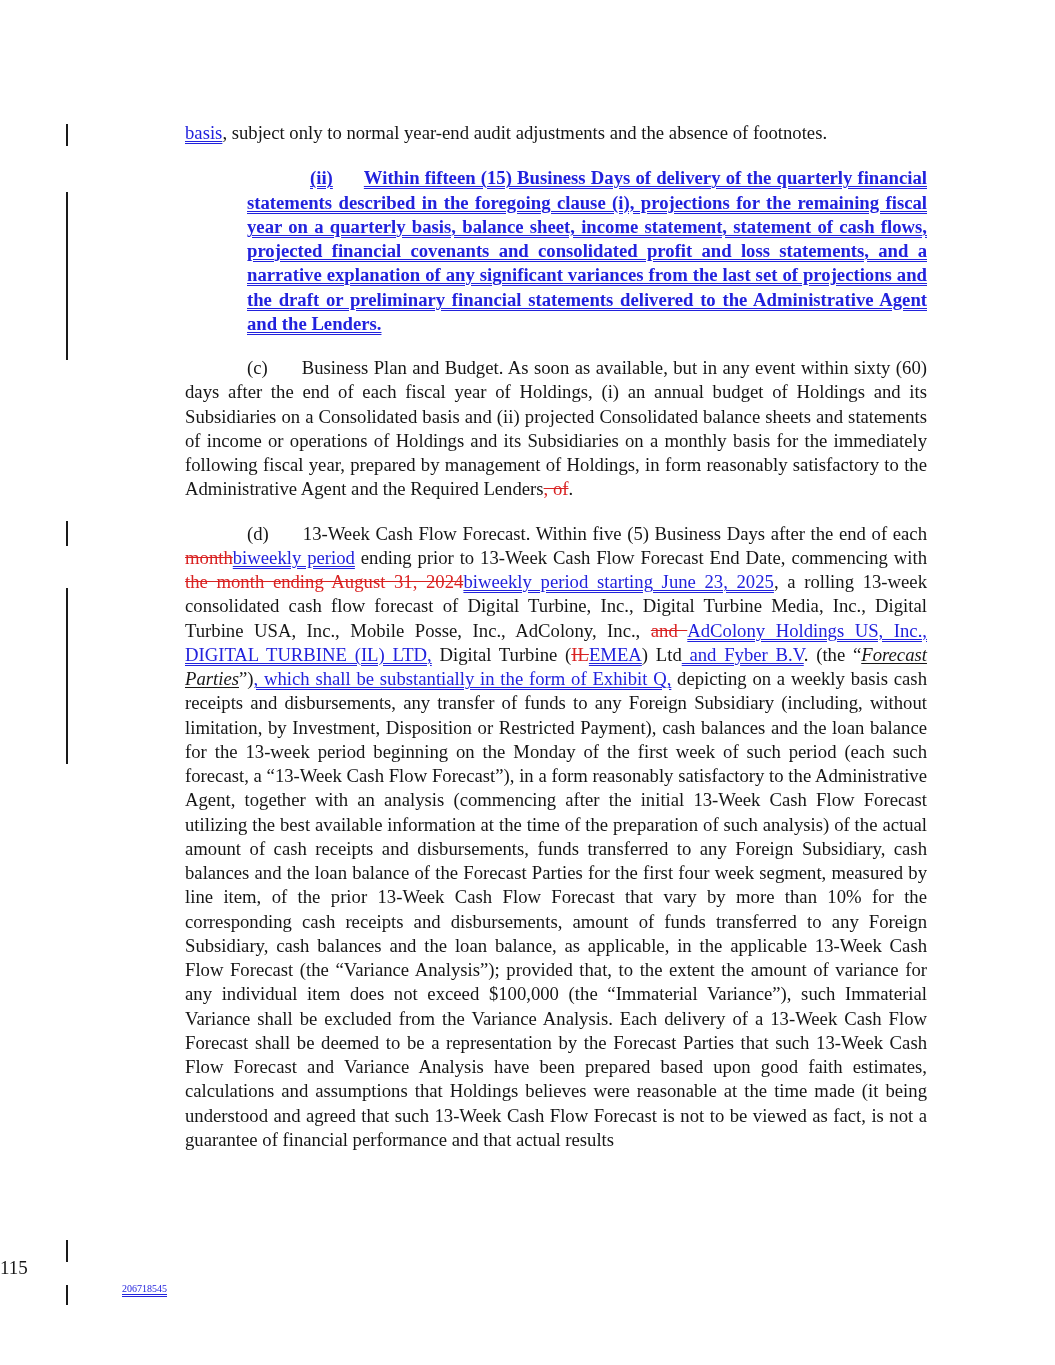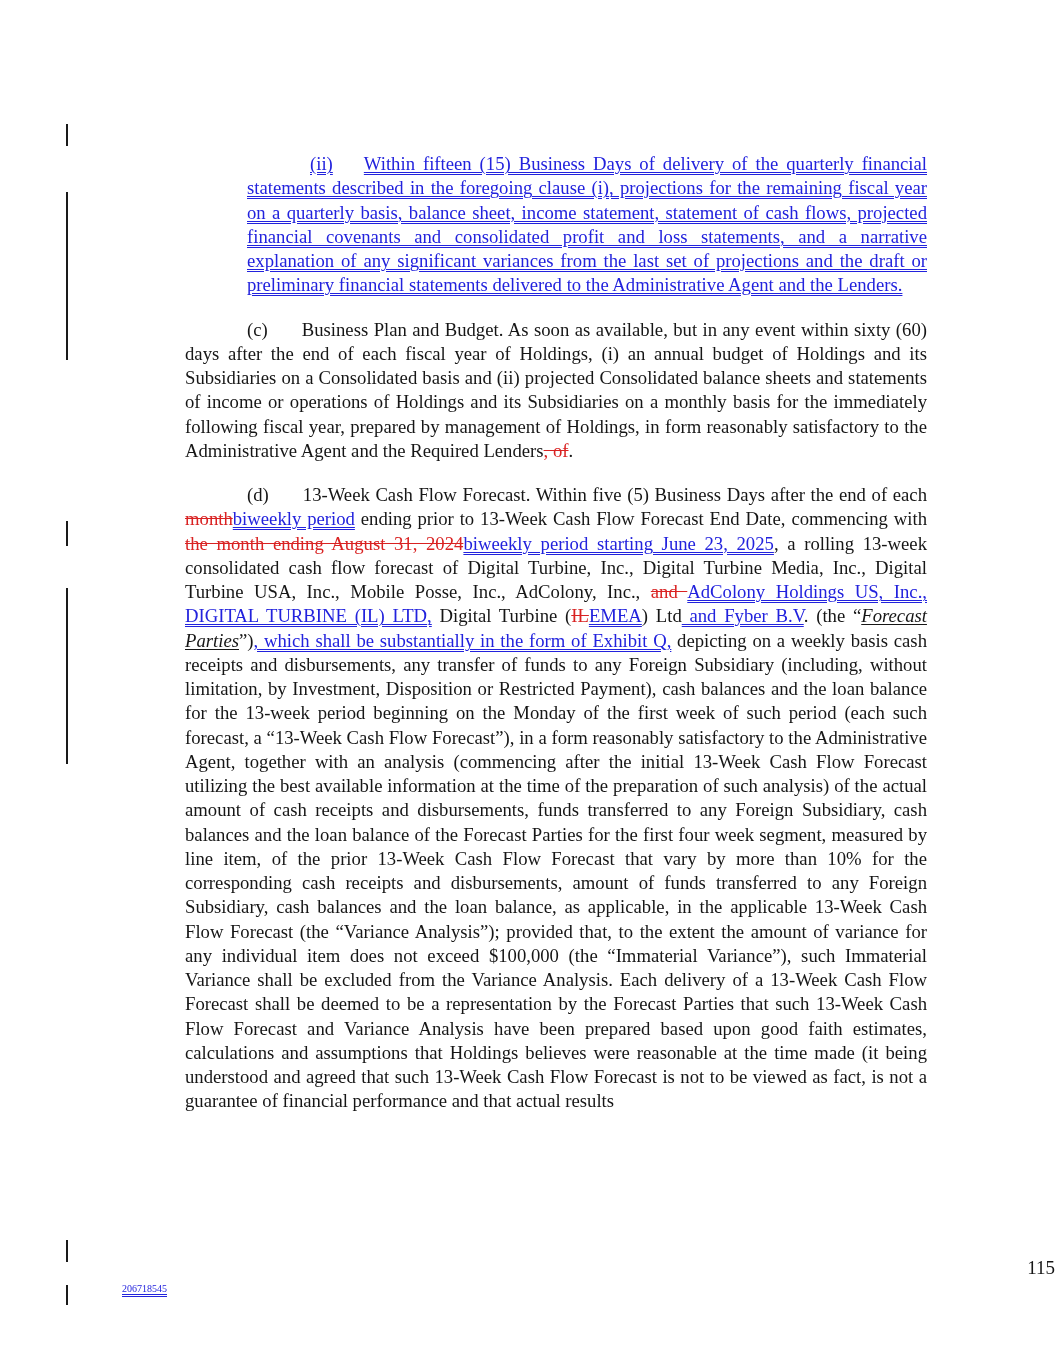--- a/index.html
+++ b/index.html
@@ -18,21 +18,21 @@
     color:var(--text);
     overflow:hidden;
   }
   .content{
     position:absolute;left:185px;top:121px;width:742px;
     font-size:18.7px;line-height:24.25px;
     text-align:justify;
   }
   .para{margin:0;padding:0;}
   .p-cont{margin:0;}
-  .p-ii{margin:31px 0 0 62px;text-indent:63px;}
+  .p-ii{margin:21px 0 0 62px;text-indent:63px;font-weight:bold;}
   .p-ind{margin:20px 0 0 0;text-indent:62px;}
   .r-n{}
   .r-ins{
     color:var(--ins);
     text-decoration:underline;
     text-decoration-style:double;
     text-decoration-color:var(--ins);
     text-underline-offset:2px;
     text-decoration-thickness:1px;
   }
@@ -52,21 +52,21 @@
     text-underline-offset:2px;
     text-decoration-thickness:1px;
   }
   .r-tab{display:inline-block;text-decoration:none;}
   .change-bar{
     position:absolute;left:66px;width:2px;
     background:var(--bar);
   }
   .page-number{
     position:absolute;top:1257px;left:0;width:100%;
-    text-align:right;font-size:19px;
+    text-align:left;font-size:19px;
   }
   .doc-id{
     position:absolute;top:1283px;left:122px;
     font-size:10px;
     color:var(--ins);
     text-decoration:underline;
     text-decoration-style:double;
     text-decoration-color:var(--ins);
     text-underline-offset:2px;
     text-decoration-thickness:1px;
@@ -80,20 +80,21 @@
   <div class="change-bars">
       <div class="change-bar" style="top: 124px; height: 22px;"></div>
       <div class="change-bar" style="top: 192px; height: 168px;"></div>
       <div class="change-bar" style="top: 521px; height: 25px;"></div>
       <div class="change-bar" style="top: 588px; height: 176px;"></div>
       <div class="change-bar" style="top: 1240px; height: 22px;"></div>
       <div class="change-bar" style="top: 1285px; height: 20px;"></div>
     </div>
 
   <div class="content">
+    <p class="para p-cont"><span class="r-ins">basis</span><span class="r-n">, subject only to normal year-end audit adjustments and the absence of footnotes.</span></p>
     <p class="para p-ii"><span class="r-ins">(ii)</span><span class="r-tab" style="width: 31px;">​</span><span class="r-ins">Within fifteen (15) Business Days of delivery of the quarterly financial statements described in the foregoing clause (i), projections for the remaining fiscal year on a quarterly basis, balance sheet, income statement, statement of cash flows, projected financial covenants and consolidated profit and loss statements, and a narrative explanation of any significant variances from the last set of projections and the draft or preliminary financial statements delivered to the Administrative Agent and the Lenders.</span></p>
     <p class="para p-ind"><span class="r-n">(c)</span><span class="r-tab" style="width: 34px;">​</span><span class="r-u">Business Plan and Budget</span><span class="r-n">. As soon as available, but in any event within sixty (60) days after the end of each fiscal year of Holdings, (i) an annual budget of Holdings and its Subsidiaries on a Consolidated basis and (ii) projected Consolidated balance sheets and statements of income or operations of Holdings and its Subsidiaries on a monthly basis for the immediately following fiscal year, prepared by management of Holdings, in form reasonably satisfactory to the Administrative Agent and the Required Lenders</span><span class="r-del">, of</span><span class="r-n">.</span></p>
     <p class="para p-ind"><span class="r-n">(d)</span><span class="r-tab" style="width: 34px;">​</span><span class="r-u">13-Week Cash Flow Forecast</span><span class="r-n">. Within five (5) Business Days after the end of each </span><span class="r-del">month</span><span class="r-ins">biweekly period</span><span class="r-n"> ending prior to 13-Week Cash Flow Forecast End Date, commencing with </span><span class="r-del">the month ending August 31, 2024</span><span class="r-ins">biweekly period starting June 23, 2025</span><span class="r-n">, a rolling 13-week consolidated cash flow forecast of Digital Turbine, Inc., Digital Turbine Media, Inc., Digital Turbine USA, Inc., Mobile Posse, Inc., AdColony, Inc., </span><span class="r-del">and </span><span class="r-ins">AdColony Holdings US, Inc., DIGITAL TURBINE (IL) LTD,</span><span class="r-n"> Digital Turbine (</span><span class="r-del">IL</span><span class="r-ins">EMEA</span><span class="r-n">) Ltd</span><span class="r-ins"> and Fyber B.V</span><span class="r-n">. (the “</span><span class="r-ui">Forecast Parties</span><span class="r-n">”)</span><span class="r-ins">, which shall be substantially in the form of Exhibit Q,</span><span class="r-n"> depicting on a weekly basis cash receipts and disbursements, any transfer of funds to any Foreign Subsidiary (including, without limitation, by Investment, Disposition or Restricted Payment), cash balances and the loan balance for the 13-week period beginning on the Monday of the first week of such period (each such forecast, a “</span><span class="r-u">13-Week Cash Flow Forecast</span><span class="r-n">”), in a form reasonably satisfactory to the Administrative Agent, together with an analysis (commencing after the initial 13-Week Cash Flow Forecast utilizing the best available information at the time of the preparation of such analysis) of the actual amount of cash receipts and disbursements, funds transferred to any Foreign Subsidiary, cash balances and the loan balance of the Forecast Parties for the first four week segment, measured by line item, of the prior 13-Week Cash Flow Forecast that vary by more than 10% for the corresponding cash receipts and disbursements, amount of funds transferred to any Foreign Subsidiary, cash balances and the loan balance, as applicable, in the applicable 13-Week Cash Flow Forecast (the “</span><span class="r-u">Variance Analysis</span><span class="r-n">”); provided that, to the extent the amount of variance for any individual item does not exceed $100,000 (the “</span><span class="r-u">Immaterial Variance</span><span class="r-n">”), such Immaterial Variance shall be excluded from the Variance Analysis. Each delivery of a 13-Week Cash Flow Forecast shall be deemed to be a representation by the Forecast Parties that such 13-Week Cash Flow Forecast and Variance Analysis have been prepared based upon good faith estimates, calculations and assumptions that Holdings believes were reasonable at the time made (it being understood and agreed that such 13-Week Cash Flow Forecast is not to be viewed as fact, is not a guarantee of financial performance and that actual results</span></p>
   </div>
 
   <div class="page-number">115</div>
 
   <div class="doc-id">206718545</div>
 
 </div>

